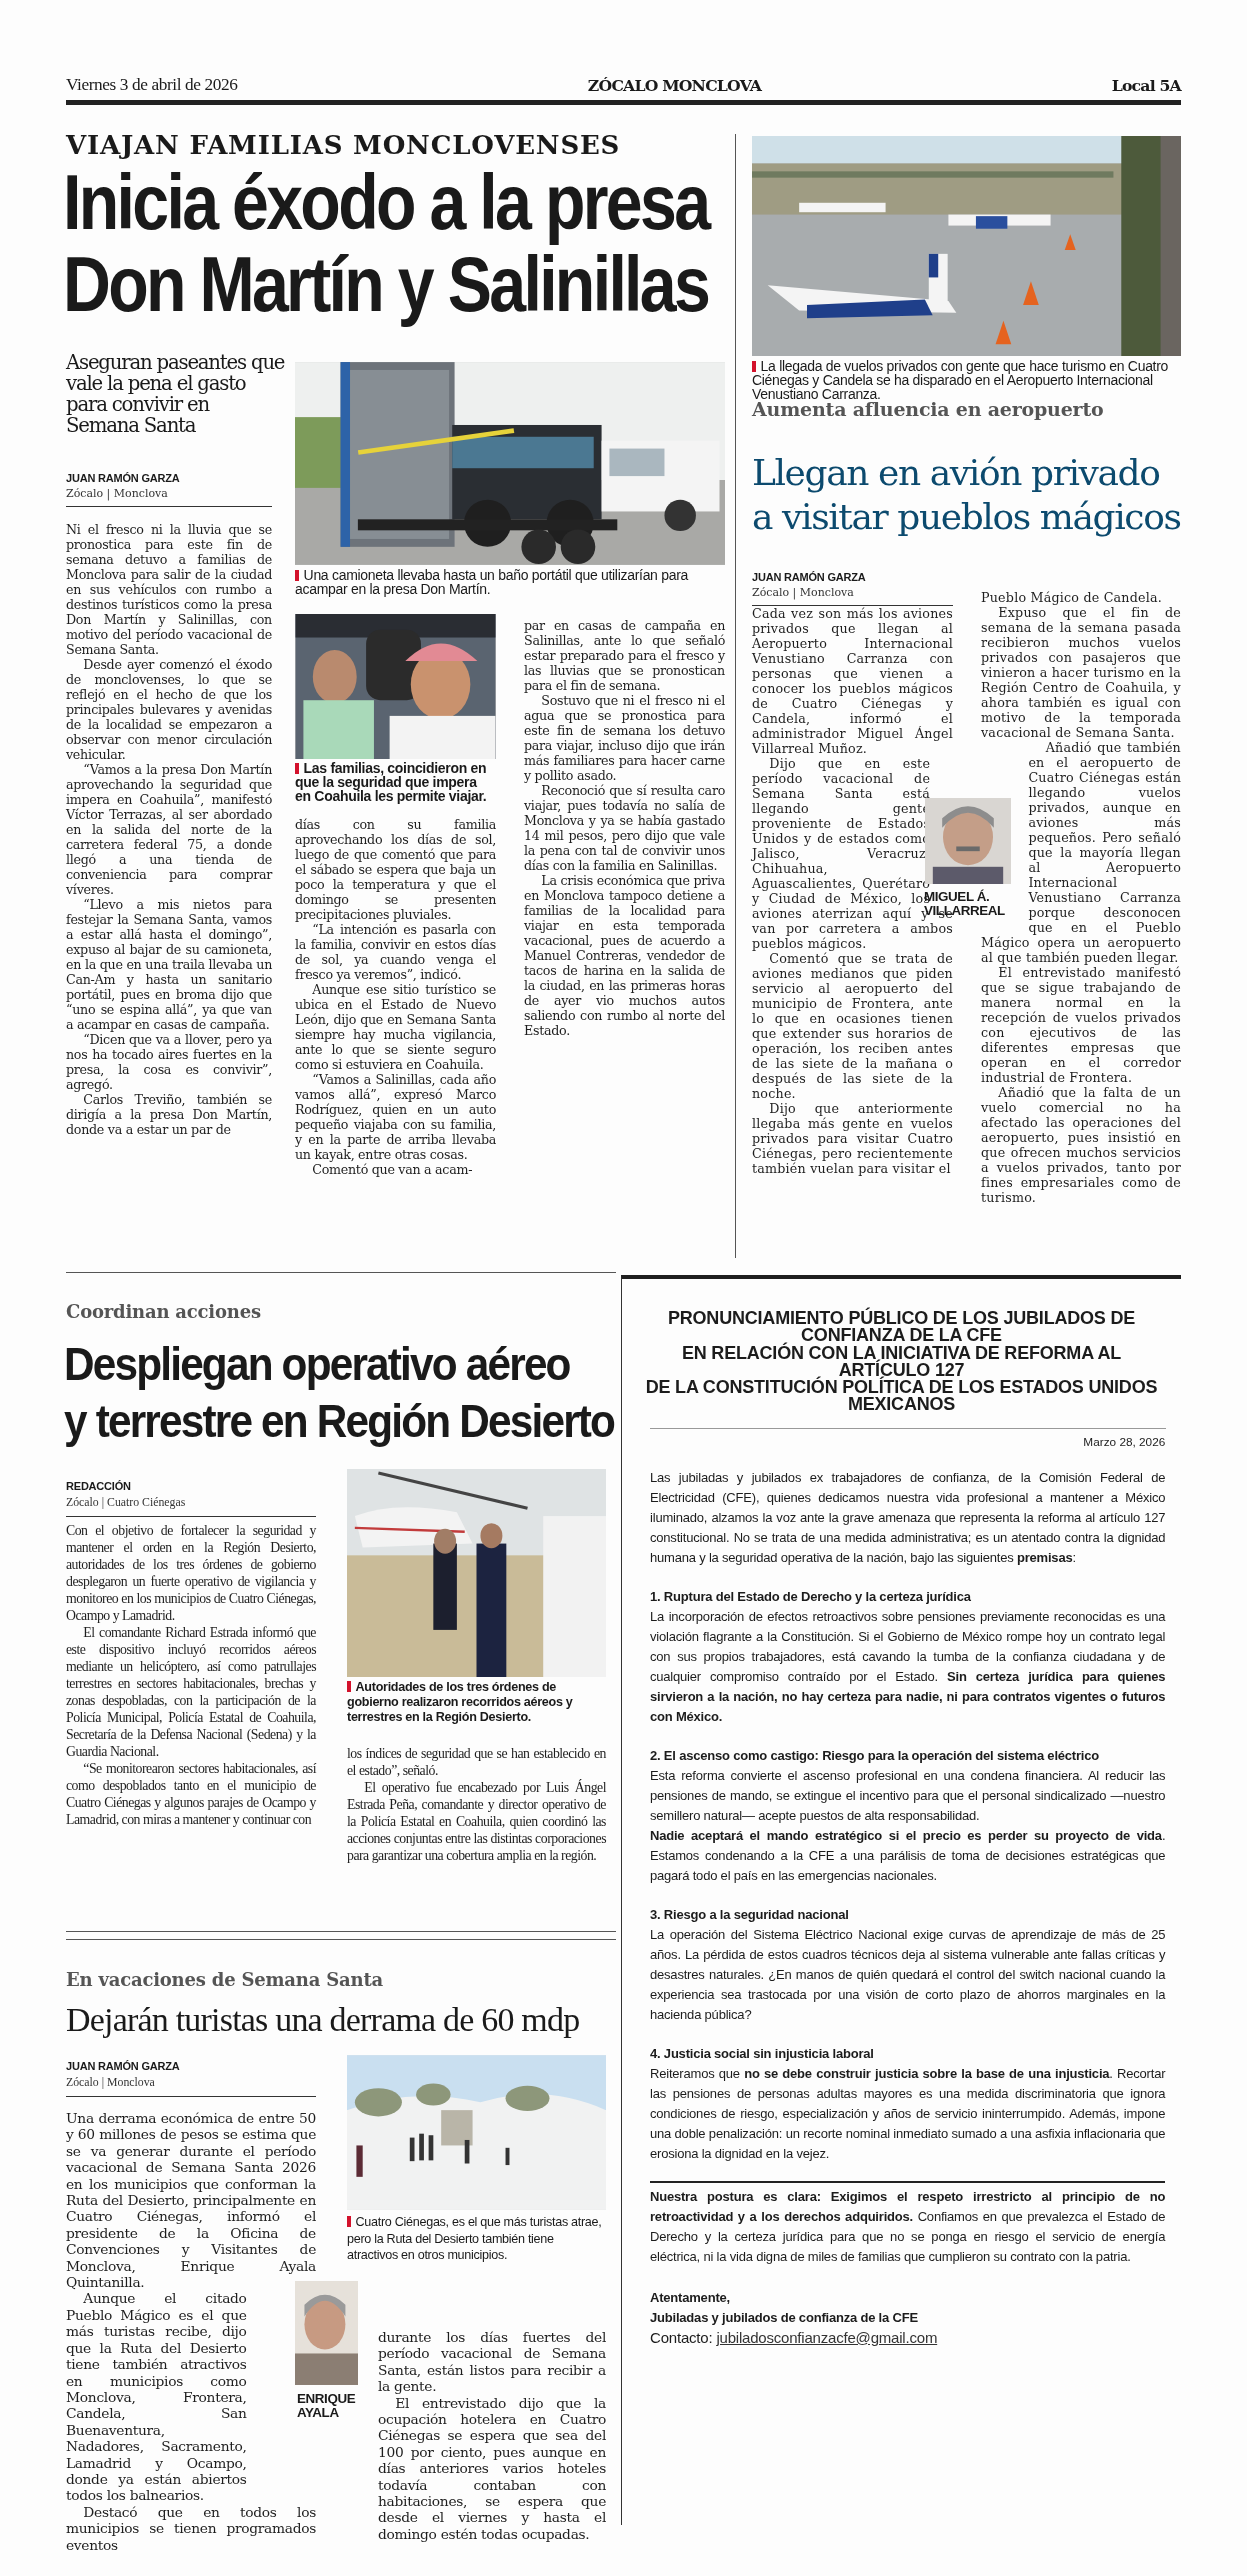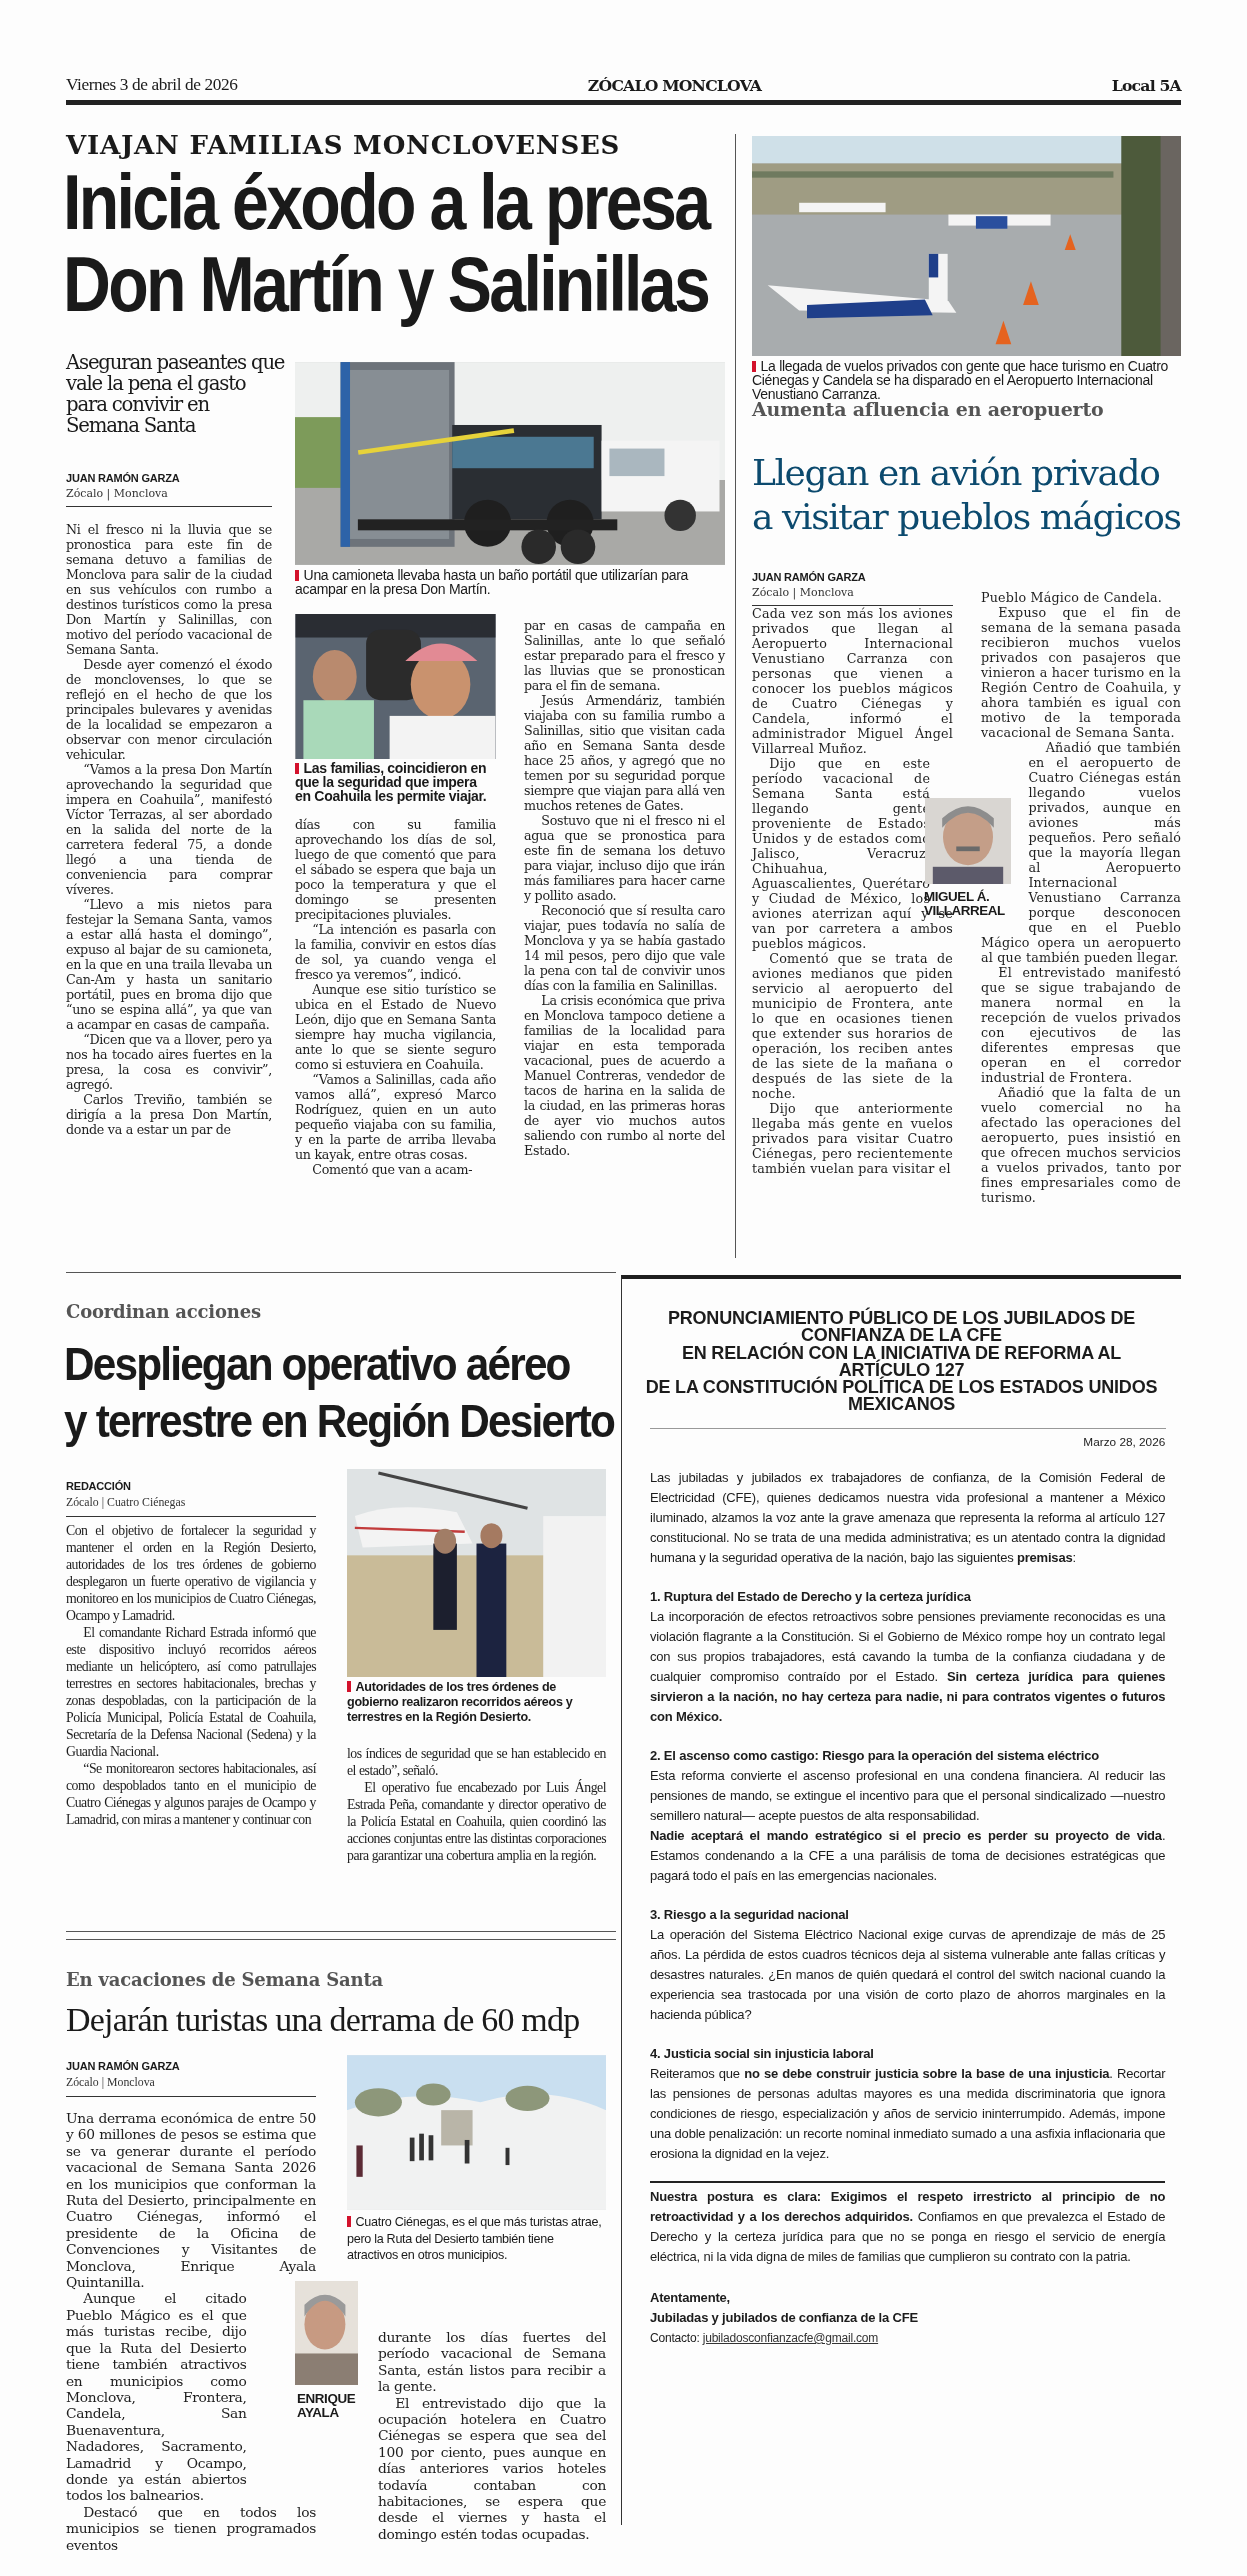--- a/index.html
+++ b/index.html
@@ -50,21 +50,21 @@
   
   .ad { left: 621px; top: 1275px; width: 560px; height: 1250px; border-top: 4.7px solid #1f1f1f; border-left: 0.8px solid #333; font-family: "Liberation Sans", sans-serif; color: #1c1c1c; }
   .ad-title { margin: 31px 22px 0 22px; text-align: center; font-weight: bold; font-size: 18px; line-height: 17.3px; letter-spacing: -0.2px; }
   .ad-rule { margin: 14px 0 0 28px; width: 516px; height: 0.8px; background: #999; }
   .ad-date { text-align: right; margin: 6.3px 15.7px 0 0; font-size: 11.8px; }
   .ad-body { margin: 19px 15.7px 0 28px; font-size: 13px; line-height: 20px; text-align: justify; letter-spacing: -0.2px; }
   .ad-body h4 { font-size: 13px; font-weight: bold; margin-top: 19px; }
   .ad-body b { font-weight: bold; }
   .ad-hr { height: 1.6px; background: #222; margin: 17.3px 0 4.7px 0; }
   .ad-sign { margin-top: 20.4px; font-weight: bold; }
-  .ad-contact { font-size: 12px; }
+  .ad-contact { font-size: 15px; }
   .ad-contact a { color: #333; text-decoration: underline; }
 </style>
 </head>
 <body>
 
 <div class="abs folio">
   <span class="date">Viernes 3 de abril de 2026</span>
   <span class="paper">ZÓCALO MONCLOVA</span>
   <span class="section">Local 5A</span>
 </div>
@@ -134,21 +134,20 @@
 <div class="abs col" style="left:295px; top:817px; width:201px;">
   <p class="first">días con su familia aprovechando los días de sol, luego de que comentó que para el sábado se espera que baja un poco la temperatura y que el domingo se presenten precipitaciones pluviales.</p>
   <p>“La intención es pasarla con la familia, convivir en estos días de sol, ya cuando venga el fresco ya veremos”, indicó.</p>
   <p>Aunque ese sitio turístico se ubica en el Estado de Nuevo León, dijo que en Semana Santa siempre hay mucha vigilancia, ante lo que se siente seguro como si estuviera en Coahuila.</p>
   <p>“Vamos a Salinillas, cada año vamos allá”, expresó Marco Rodríguez, quien en un auto pequeño viajaba con su familia, y en la parte de arriba llevaba un kayak, entre otras cosas.</p>
   <p>Comentó que van a acam-</p>
 </div>
 
 <div class="abs col" style="left:524px; top:618px; width:201px;">
   <p class="first">par en casas de campaña en Salinillas, ante lo que señaló estar preparado para el fresco y las lluvias que se pronostican para el fin de semana.</p>
-  <p>Jesús Armendáriz, también viajaba con su familia rumbo a Salinillas, sitio que visitan cada año en Semana Santa desde hace 25 años, y agregó que no temen por su seguridad porque siempre que viajan para allá ven muchos retenes de Gates.</p>
   <p>Sostuvo que ni el fresco ni el agua que se pronostica para este fin de semana los detuvo para viajar, incluso dijo que irán más familiares para hacer carne y pollito asado.</p>
   <p>Reconoció que sí resulta caro viajar, pues todavía no salía de Monclova y ya se había gastado 14 mil pesos, pero dijo que vale la pena con tal de convivir unos días con la familia en Salinillas.</p>
   <p>La crisis económica que priva en Monclova tampoco detiene a familias de la localidad para viajar en esta temporada vacacional, pues de acuerdo a Manuel Contreras, vendedor de tacos de harina en la salida de la ciudad, en las primeras horas de ayer vio muchos autos saliendo con rumbo al norte del Estado.</p>
 </div>
 
 <div class="abs vrule" style="left:735px; top:134px; height:1124px;"></div>
 
 <div class="abs photo" style="left:752px; top:136px; width:429px; height:220px;">
   <svg width="429" height="220" viewBox="0 0 546 280">
     <rect width="546" height="280" fill="#a8acae"></rect>

